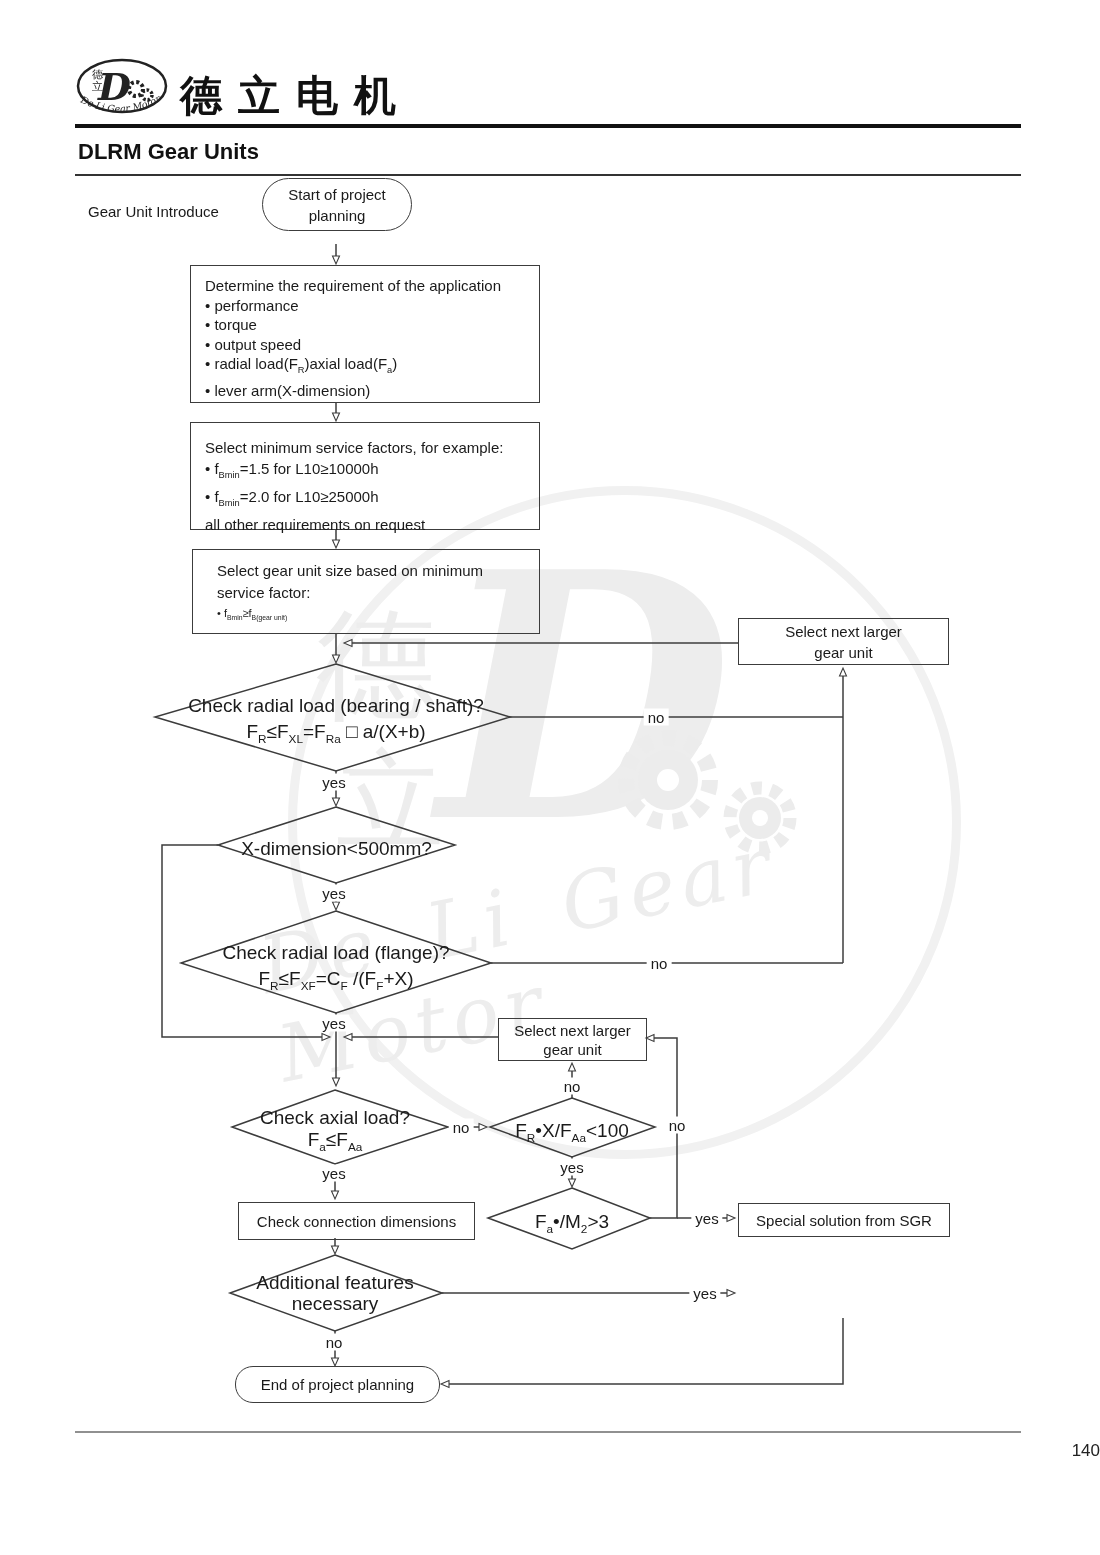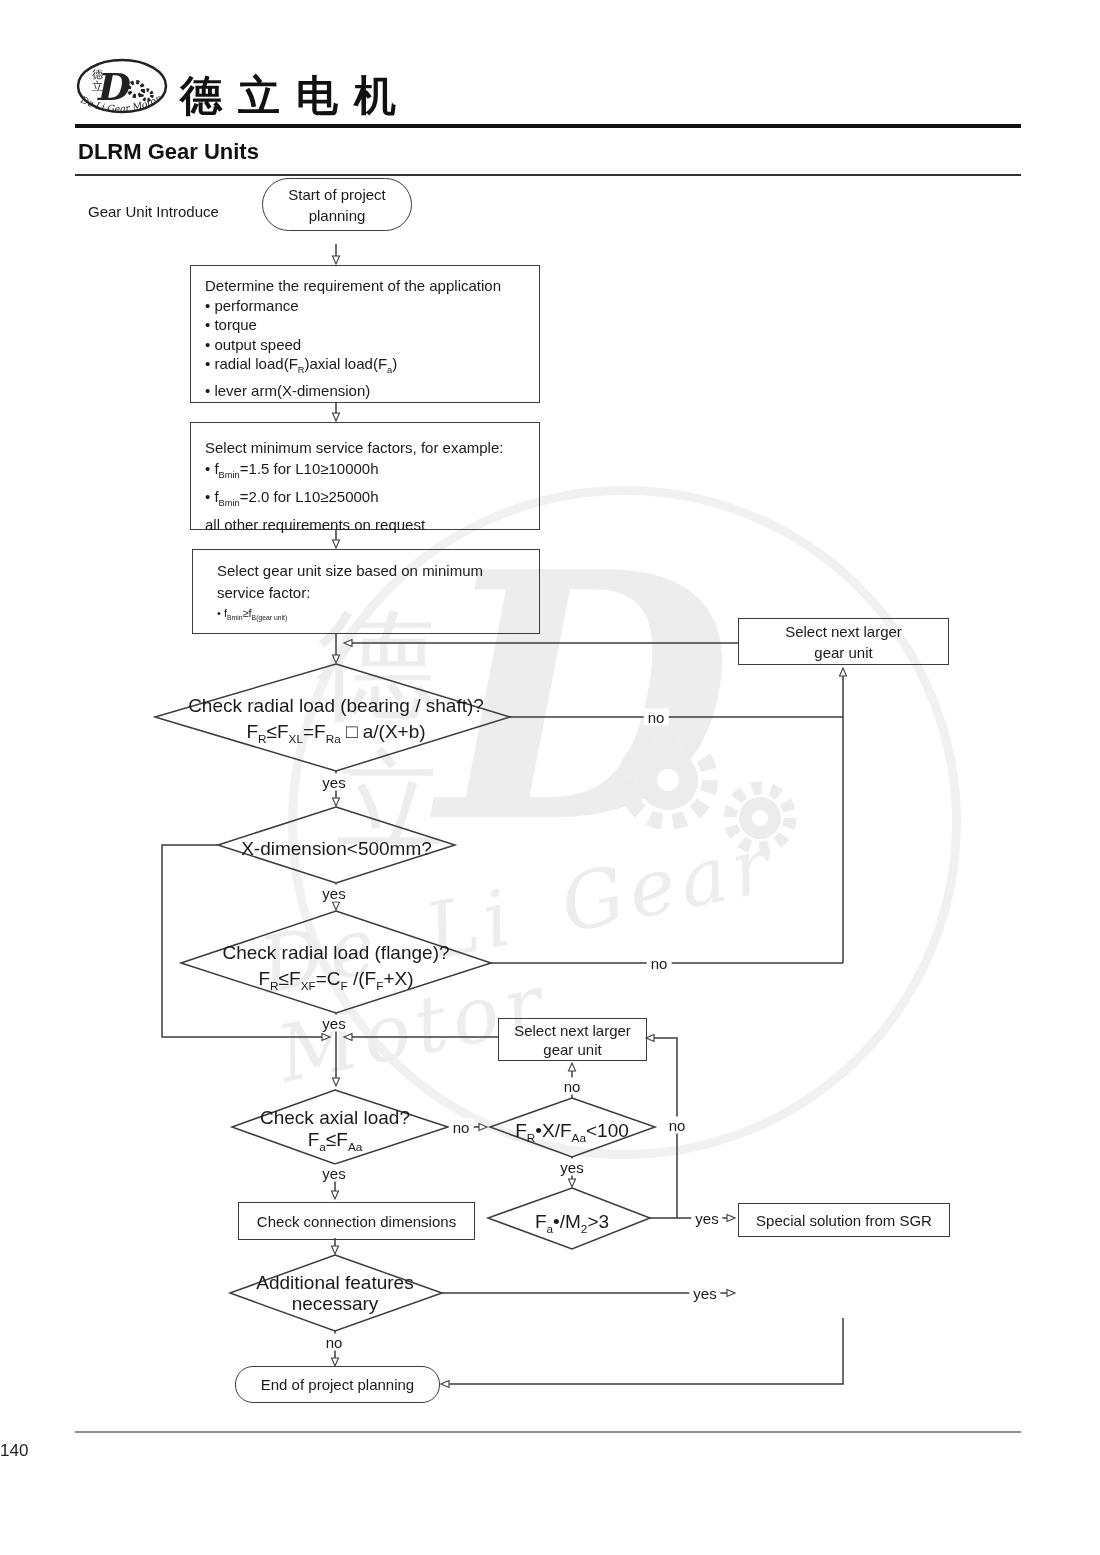--- a/index.html
+++ b/index.html
@@ -13,21 +13,21 @@
 
   
   #brand-cn{left:180px;top:68px;font-size:42px;font-weight:700;letter-spacing:16px;color:#111;}
   #rule-thick{left:75px;top:124px;width:946px;height:4px;background:#111;}
   #section-title{left:78px;top:139px;font-size:22px;font-weight:700;color:#111;}
   #rule-thin{left:75px;top:174px;width:946px;height:2px;background:#333;}
   #intro-label{left:88px;top:203px;font-size:15px;}
 
   
   #rule-footer{left:75px;top:1431px;width:946px;height:2px;background:#909090;}
-  #page-number{left:0;top:1441px;width:1100px;text-align:left;font-size:17px;color:#222;}
+  #page-number{left:0;top:1441px;width:1100px;text-align:right;font-size:17px;color:#222;}
 
   
   .wm{position:absolute;z-index:0;color:#ededed;pointer-events:none;}
   #wm-ring{left:288px;top:486px;width:655px;height:655px;border:9px solid #f1f1f1;border-radius:50%;}
   #wm-d{left:438px;top:552px;font-size:340px;line-height:0.86;font-family:"DejaVu Serif",serif;font-style:italic;font-weight:700;}
   #wm-c1{left:316px;top:606px;font-size:120px;line-height:1;font-family:"Liberation Serif",serif;}
   #wm-c2{left:336px;top:748px;font-size:108px;line-height:1;font-family:"Liberation Serif",serif;}
   #wm-script{left:262px;top:922px;width:720px;height:96px;font-family:"DejaVu Serif",serif;font-style:italic;
              font-size:78px;letter-spacing:6px;word-spacing:18px;transform:rotate(-11.5deg);transform-origin:0 50%;}
 

